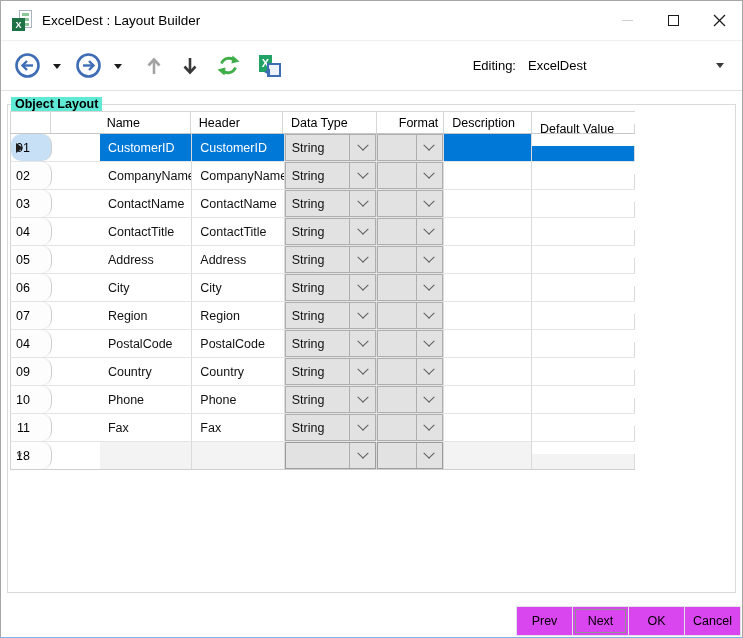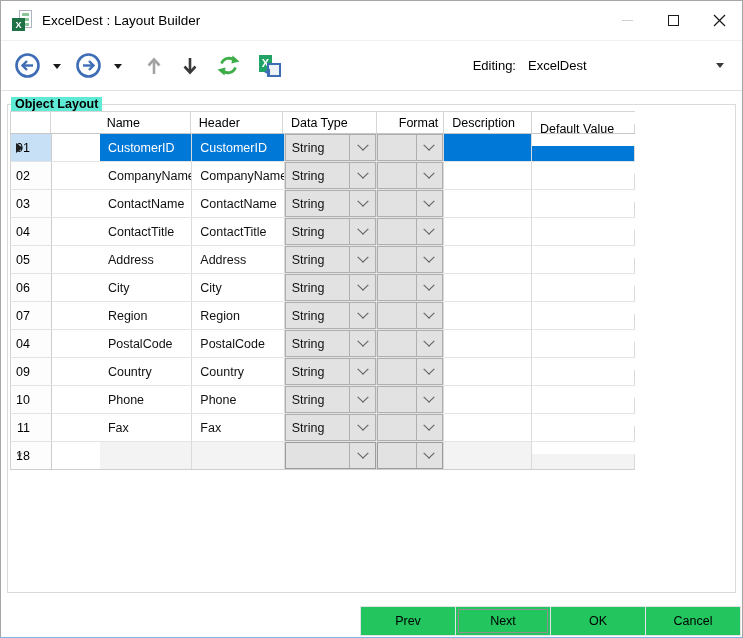--- a/index.html
+++ b/index.html
@@ -52,42 +52,42 @@
         border-right:1px solid #d6d6d6; overflow:hidden; white-space:nowrap; background:#fff; }
   .hc.right { justify-content:flex-end; padding-right:5px; }
   .row { height:28px; border-bottom:1px solid #e4e4e4; background:#fff; }
   .row:last-child { border-bottom-color:#cfcfcf; }
   .c { display:flex; align-items:center; padding:0 8px; font-size:12.5px; color:#111;
        border-right:1px solid #dadada; overflow:hidden; white-space:nowrap; }
   .col-rowhdr { width:42px; } .col-name { width:100px;margin-left:48px; } .col-hdr { width:100px; }
   .col-dt { width:102px; } .col-fmt { width:73px; } .col-desc { width:95px; } .col-defv { width:112px;margin-top:12px; }
 
   .rowhdr { position:relative; justify-content:flex-end; padding-right:21px;
-            background:#fdfdfd; border-right:1px solid #cdcdcd; font-size:12.5px; color:#000; }
+            background:#fdfdfd; border-right:1px solid #cdcdcd; font-size:12.5px; color:#000;border-radius:10px; }
   .cur-arrow { display:none; position:absolute; left:5px; top:9px; width:0; height:0;
                border-left:7px solid #1f1f1f; border-top:5px solid transparent; border-bottom:5px solid transparent; }
   .new-star { display:none; position:absolute; left:6px; top:7px; font-size:13px; color:#3a3a3a; }
   .row.sel .cur-arrow { display:block; }
   .row.newrow .new-star { display:block; }
   .row.sel .cell-data { background:#0078d7; color:#fff; }
   .row.sel .rowhdr { background:#c7e0f5; }
   .row.newrow .cell-data { background:#f3f3f3; }
 
   .ddcell { padding:0; }
   .dd { display:flex; align-items:stretch; width:100%; height:100%;
         background:#e2e2e2; border:1px solid #aeaeae; }
   .row.newrow .dd { border-color:#9d9d9d; }
   .dd .txt { flex:1; display:flex; align-items:center; padding-left:6px; font-size:12.5px; color:#111; overflow:hidden; }
   .dd .chev { width:26px; border-left:1px solid #aeaeae; display:flex; align-items:center; justify-content:center; }
   .dd .chev i { width:8px; height:8px; border-right:1.6px solid #5e5e5e; border-bottom:1.6px solid #5e5e5e;
                 transform:rotate(45deg) translate(-2px,-2px); }
 
   
   .footer { position:absolute; right:1px; bottom:1px; display:flex; }
-  .fbtn { width:96px; height:30px; margin-left:-1px; background:#22c55e; border:1px solid #e2e3e7;
+  .fbtn { width:57px; height:30px; margin-left:-1px; background:#d946ef; border:1px solid #e2e3e7;
           display:flex; align-items:center; justify-content:center; font-size:12.5px; color:#000; position:relative; }
   .fbtn.focus::after { content:""; position:absolute; inset:2px; border:1px solid #909090; }
 
   svg { display:block; }
 </style>
 </head>
 <body>
 
 <div class="dialog">
 

